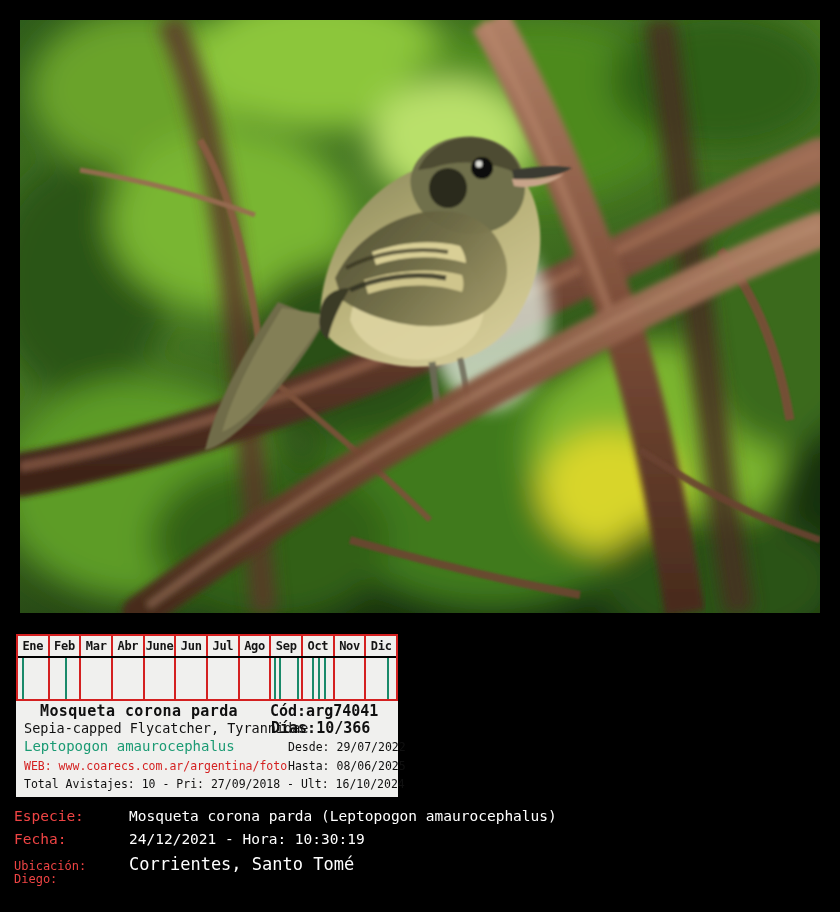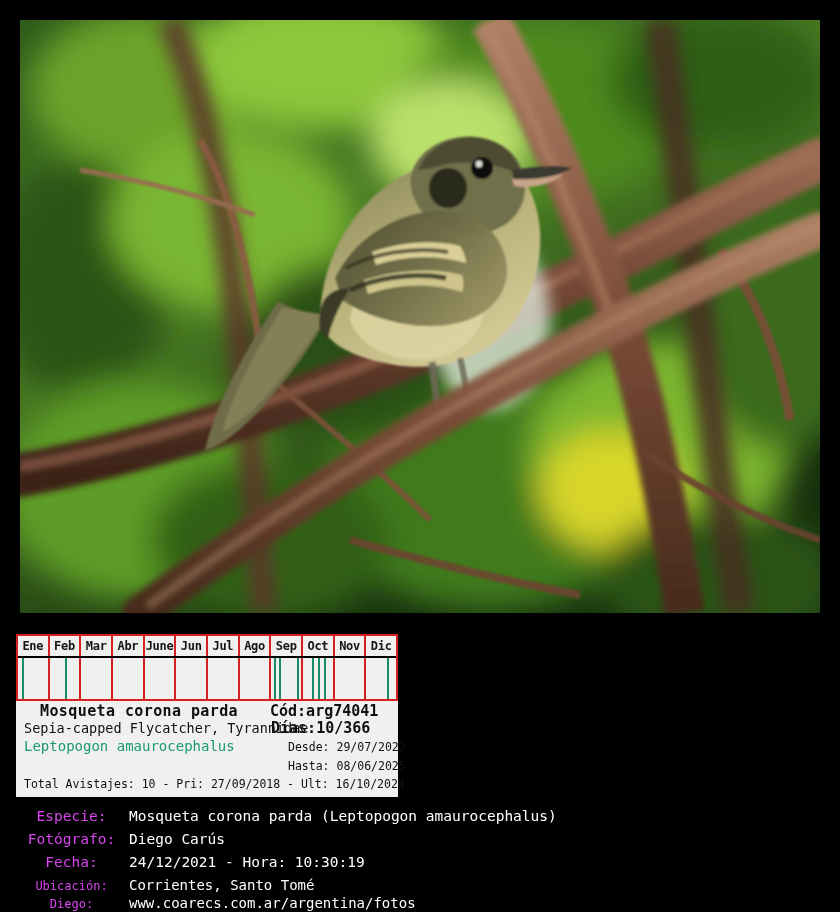--- a/index.html
+++ b/index.html
@@ -169,31 +169,30 @@
   }
   .cap-row {
     display: flex;
     align-items: baseline;
     white-space: pre;
   }
   .cap-row.big { height: 23px; }
   .cap-row.small { height: 18px; }
   .cap-label {
     font-family: "DejaVu Sans Mono", monospace;
-    color: #d946ef;
-    text-align: center;
+    color: #ef4444;
   }
   .cap-value {
     font-family: "DejaVu Sans Mono", monospace;
     color: #ffffff;
   }
   .big .cap-label { font-size: 14.5px; width: 115px; flex: 0 0 115px; }
   .big .cap-value { font-size: 14.5px; }
   .small .cap-label { font-size: 12px; width: 115px; flex: 0 0 115px; }
-  .small .cap-value { font-size: 14px; }
+  .small .cap-value { font-size: 17px; }
 </style>
 </head>
 <body>
 
 <div id="photo-panel">
   <svg id="photo-canvas" viewBox="0 0 800 593" preserveAspectRatio="none">
     <defs>
       <radialGradient id="leafA" cx="0.4" cy="0.3" r="0.8">
         <stop offset="0%" stop-color="#9fd63c"></stop>
         <stop offset="60%" stop-color="#4e8f1e"></stop>
@@ -389,39 +388,35 @@
       </div>
   </div>
 
   <div id="card-text">
     <div class="ct" id="common-name">Mosqueta corona parda</div>
     <div class="ct" id="cod-line">Cód:arg74041</div>
     <div class="ct" id="english-name">Sepia-capped Flycatcher, Tyrannidae</div>
     <div class="ct" id="dias-line">Días:10/366</div>
     <div class="ct" id="sci-name">Leptopogon amaurocephalus</div>
     <div class="ct" id="desde-line">Desde: 29/07/2022</div>
+    <div class="ct" id="web-line">WEB: www.coarecs.com.ar/argentina/foto</div>
     <div class="ct" id="hasta-line">Hasta: 08/06/2025</div>
     <div class="ct" id="totals-line">Total Avistajes: 10 - Pri: 27/09/2018 - Ult: 16/10/2024</div>
   </div>
 </div>
 
 <div id="caption">
   <div class="cap-row big">
     <span class="cap-label">Especie:</span>
     <span class="cap-value">Mosqueta corona parda (Leptopogon amaurocephalus)</span>
   </div>
   <div class="cap-row big">
-    <span class="cap-label">Fotógrafo:</span>
-    <span class="cap-value">Diego Carús</span>
-  </div>
-  <div class="cap-row big">
     <span class="cap-label">Fecha:</span>
     <span class="cap-value">24/12/2021 - Hora: 10:30:19</span>
   </div>
   <div class="cap-row small">
     <span class="cap-label">Ubicación:</span>
     <span class="cap-value">Corrientes, Santo Tomé</span>
   </div>
   <div class="cap-row small">
     <span class="cap-label">Diego:</span>
-    <span class="cap-value">www.coarecs.com.ar/argentina/fotos</span>
   </div>
 </div>
 
 </body></html>

